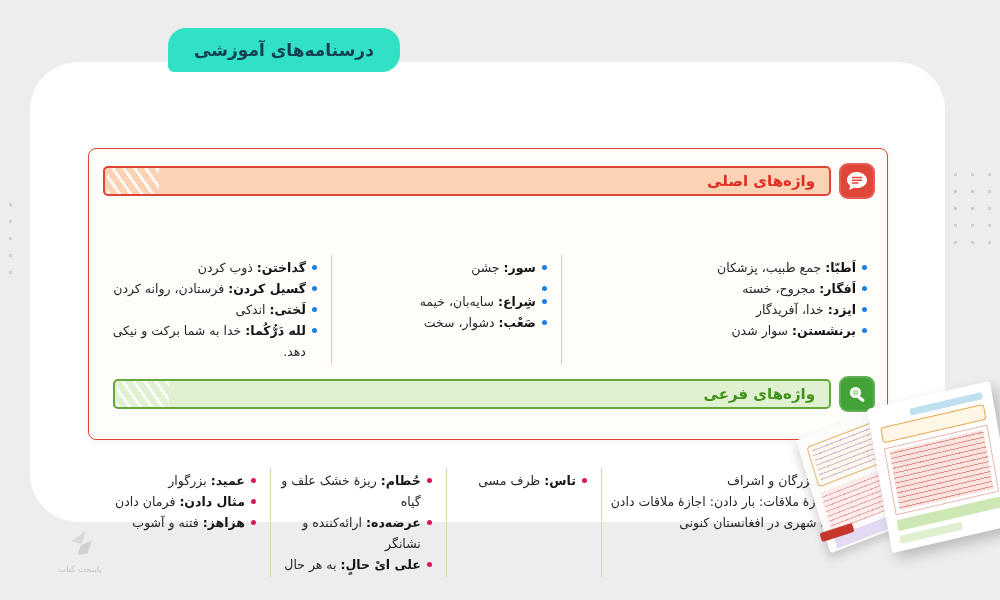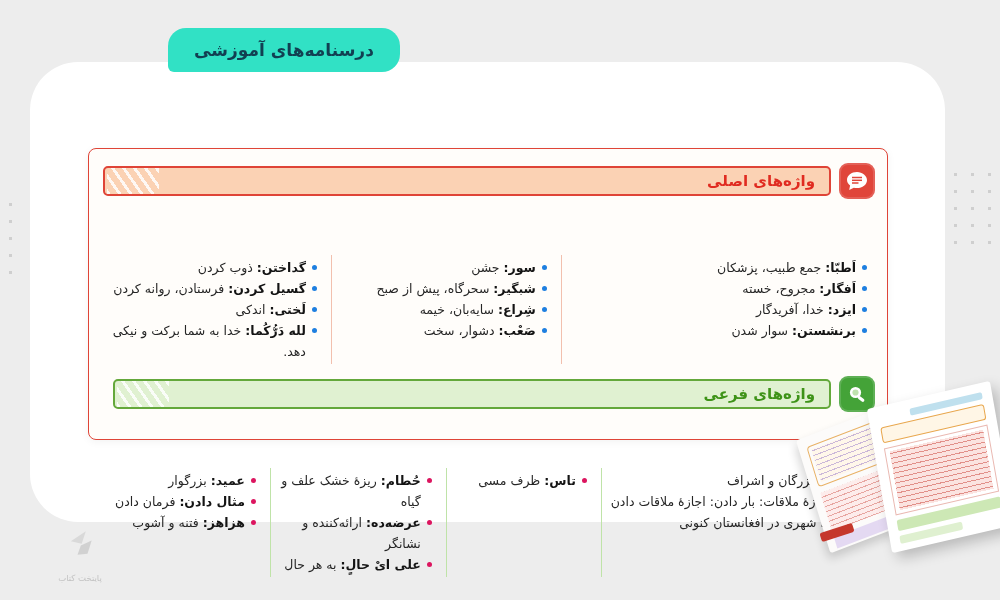--- a/index.html
+++ b/index.html
@@ -72,21 +72,21 @@
            background-image:repeating-linear-gradient(0deg,rgba(200,60,50,.5) 0 1px,transparent 1px 5px);
            background-clip:content-box;padding:3px 4px;}
   .bk-right .r3{height:11px;margin-top:5px;background:#cde8b5;border-radius:2px;}
   .bk-right .r4{height:8px;margin-top:5px;width:60%;background:#dff0d0;border-radius:2px;}
   .bk-spine{position:absolute;left:2px;top:138px;width:34px;height:9px;background:#c5372c;
            transform:rotate(-18deg);border-radius:2px;}
 
   
   .logo{position:absolute;left:38px;top:528px;width:84px;text-align:center;}
   .logo svg{width:34px;height:30px;}
-  .logo-label{font-size:8.5px;color:#c3c3c3;direction:rtl;margin-top:11px;}
+  .logo-label{font-size:8.5px;color:#c3c3c3;direction:rtl;margin-top:2px;}
 </style>
 </head>
 <body>
 
 <div class="stage">
 
   <div class="panel"></div>
 
   <div class="dots dots-right"></div>
   <div class="dots dots-left"></div>
@@ -132,21 +132,20 @@
               <span class="txt"><b class="term">برنشستن:</b><span class="def"> سوار شدن</span></span>
             </div>
           </div>
           <div class="col">
             <div class="entry">
               <span class="dot"></span>
               <span class="txt"><b class="term">سور:</b><span class="def"> جشن</span></span>
             </div>
             <div class="entry">
               <span class="dot"></span>
-              <span class="txt"><b class="term">شبگیر:</b><span class="def"> سحرگاه، پیش از صبح</span></span>
             </div>
             <div class="entry">
               <span class="dot"></span>
               <span class="txt"><b class="term">شِراع:</b><span class="def"> سایه‌بان، خیمه</span></span>
             </div>
             <div class="entry">
               <span class="dot"></span>
               <span class="txt"><b class="term">صَعْب:</b><span class="def"> دشوار، سخت</span></span>
             </div>
           </div>

